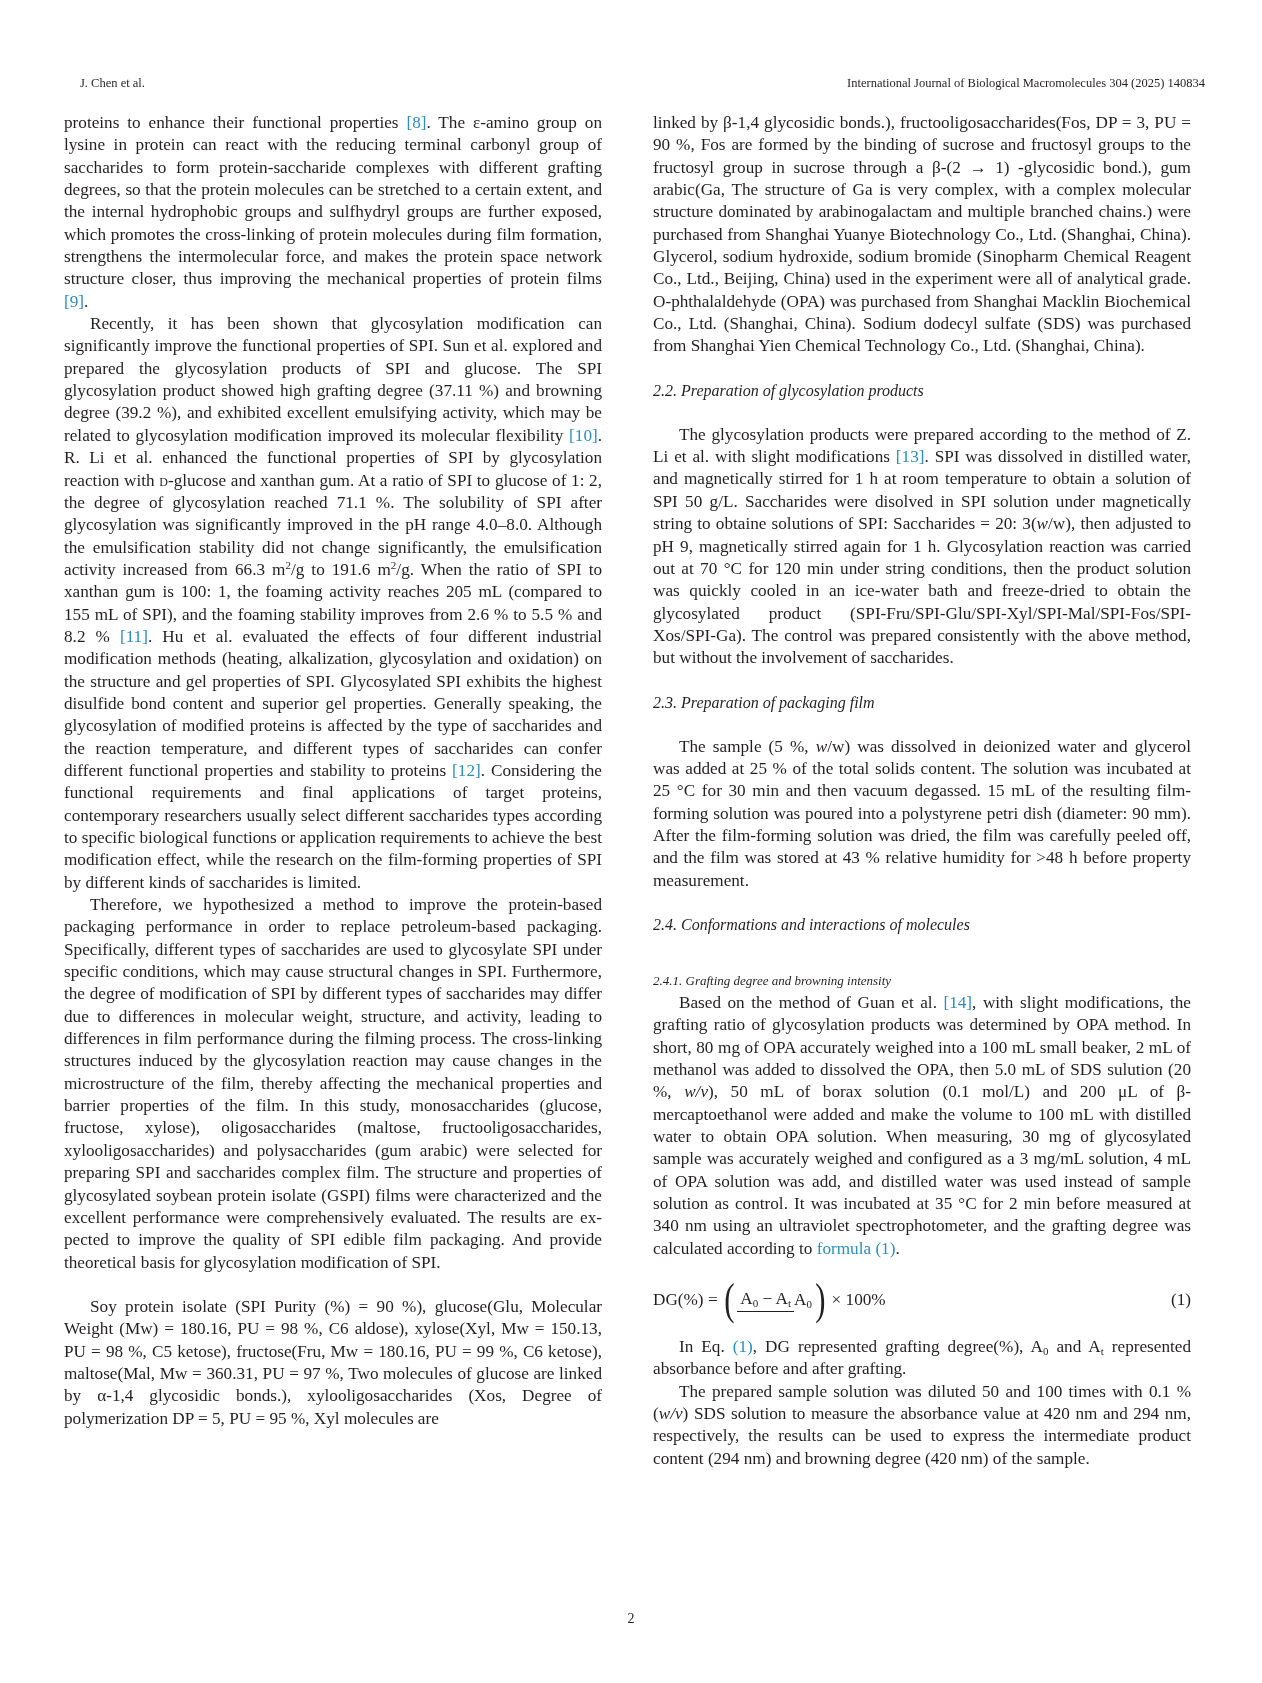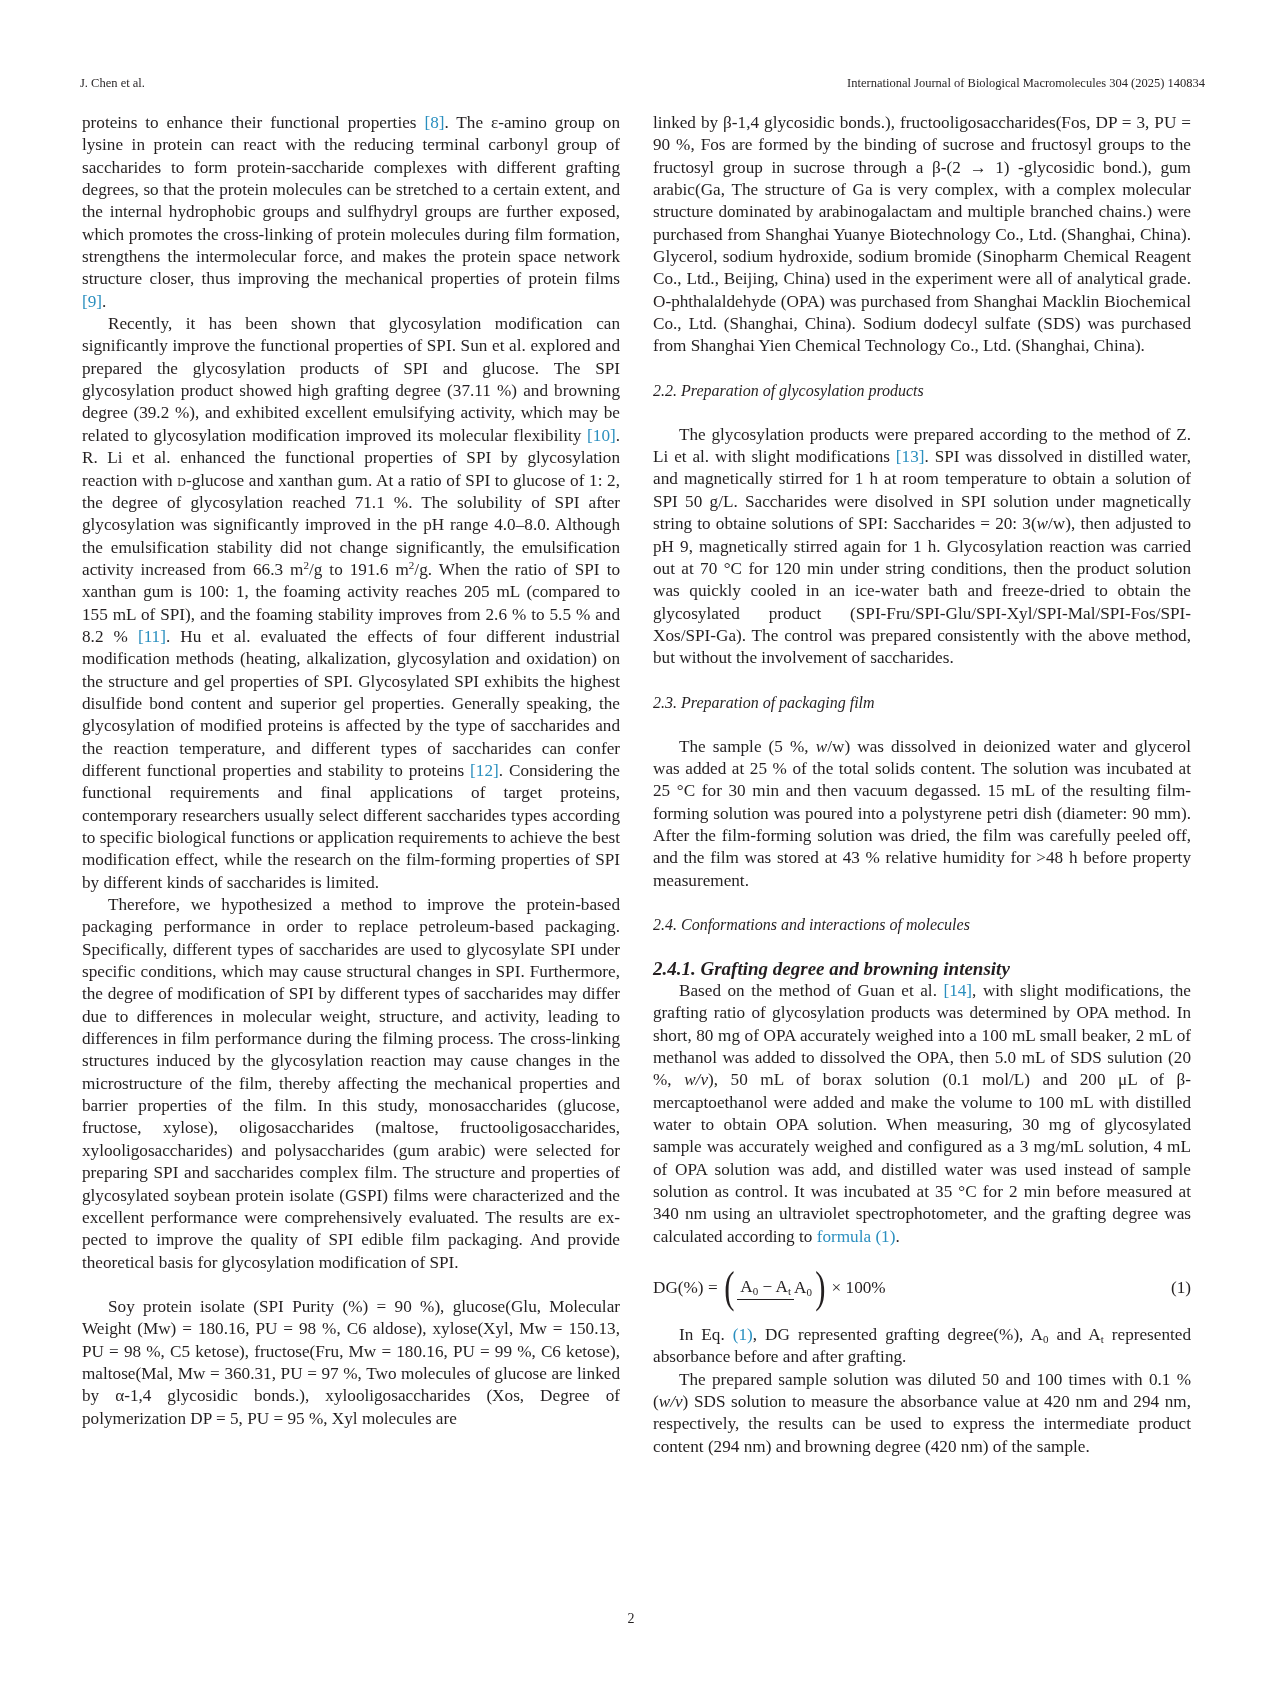--- a/index.html
+++ b/index.html
@@ -2,28 +2,28 @@
 <html><head>
 <meta charset="utf-8">
 <style>
   html, body { margin: 0; padding: 0; background: #ffffff; }
   body { width: 1262px; height: 1683px; position: relative; overflow: hidden;
          font-family: "Liberation Serif", "DejaVu Serif", serif; color: #231f20; }
   .running-head { position: absolute; top: 76px; font-size: 12.5px; }
   .rh-left { left: 80px; }
   .rh-right { right: 57px; margin-left: 23px; }
   .col { position: absolute; top: 112px; width: 538px; font-size: 17.2px; line-height: 22.35px; }
-  .col-left { left: 82px; }
+  .col-left { left: 64px; }
   .col-right { left: 653px; }
   p { margin: 0; text-align: justify; text-indent: 26px; hyphens: manual; }
   p.noindent { text-indent: 0; }
   .cite { color: #2a8fbf; }
   h2 { font-size: 17.4px; font-weight: bold; margin: 22px 0 0 0; line-height: 22px; }
   h3 { font-size: 16px; font-style: italic; font-weight: normal; margin: 22px 0 22px 0; line-height: 22px; }
-  h4 { font-size: 19px; font-style: italic; font-weight: bold; margin: 22px 0 0 0; line-height: 22px; }
+  h4 { font-size: 13px; font-style: italic; font-weight: normal; margin: 34px 0 0 0; line-height: 22px; }
   .gap { height: 22px; }
   sup { font-size: 11px; line-height: 0; vertical-align: 6px; }
   sub { font-size: 11px; line-height: 0; vertical-align: -3px; }
   .equation { position: relative; height: 64px; margin: 8px 0 4px 0; display: flex; align-items: center; }
   .eq-body { display: flex; align-items: center; font-size: 17.2px; }
   .paren { font-size: 44px; line-height: 44px; font-weight: 200; transform: scaleX(0.7); display: inline-block; }
   .frac { display: inline-flex; flex-direction: row; align-items: center; margin: 0 1px; }
   .frac .num { border-bottom: 1px solid #231f20; padding: 0 3px 1px 3px; }
   .frac .den { padding-top: 1px; }
   .eq-number { position: absolute; right: 0; top: 21px; }

